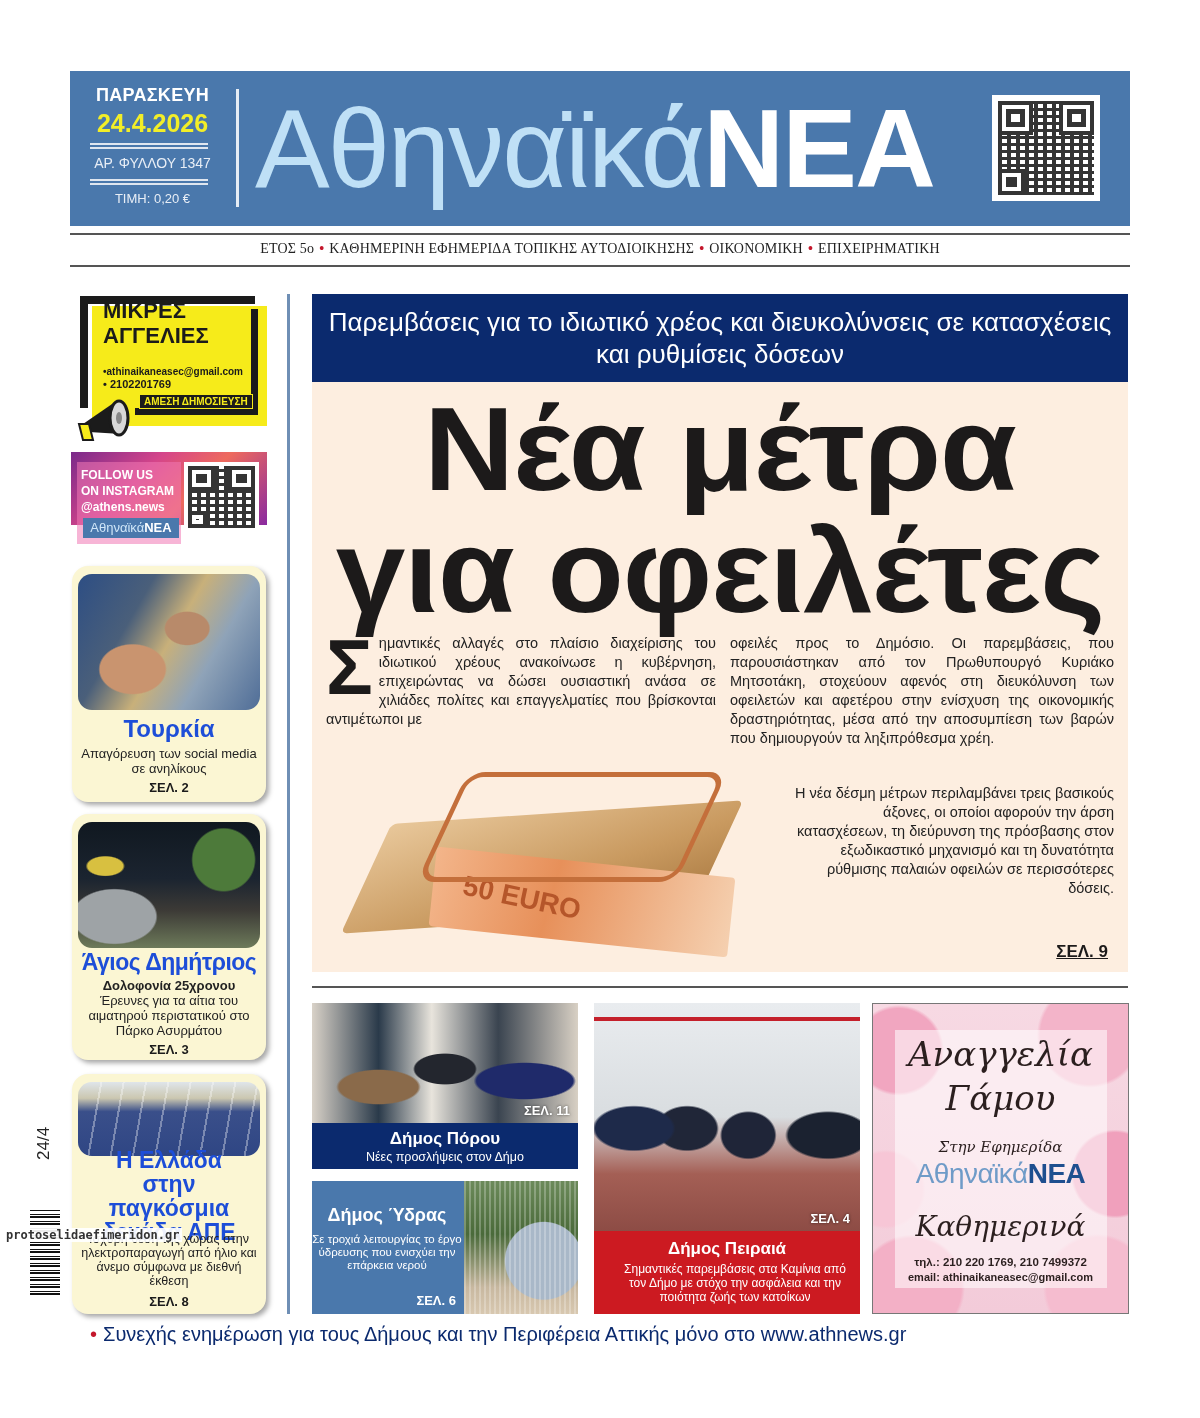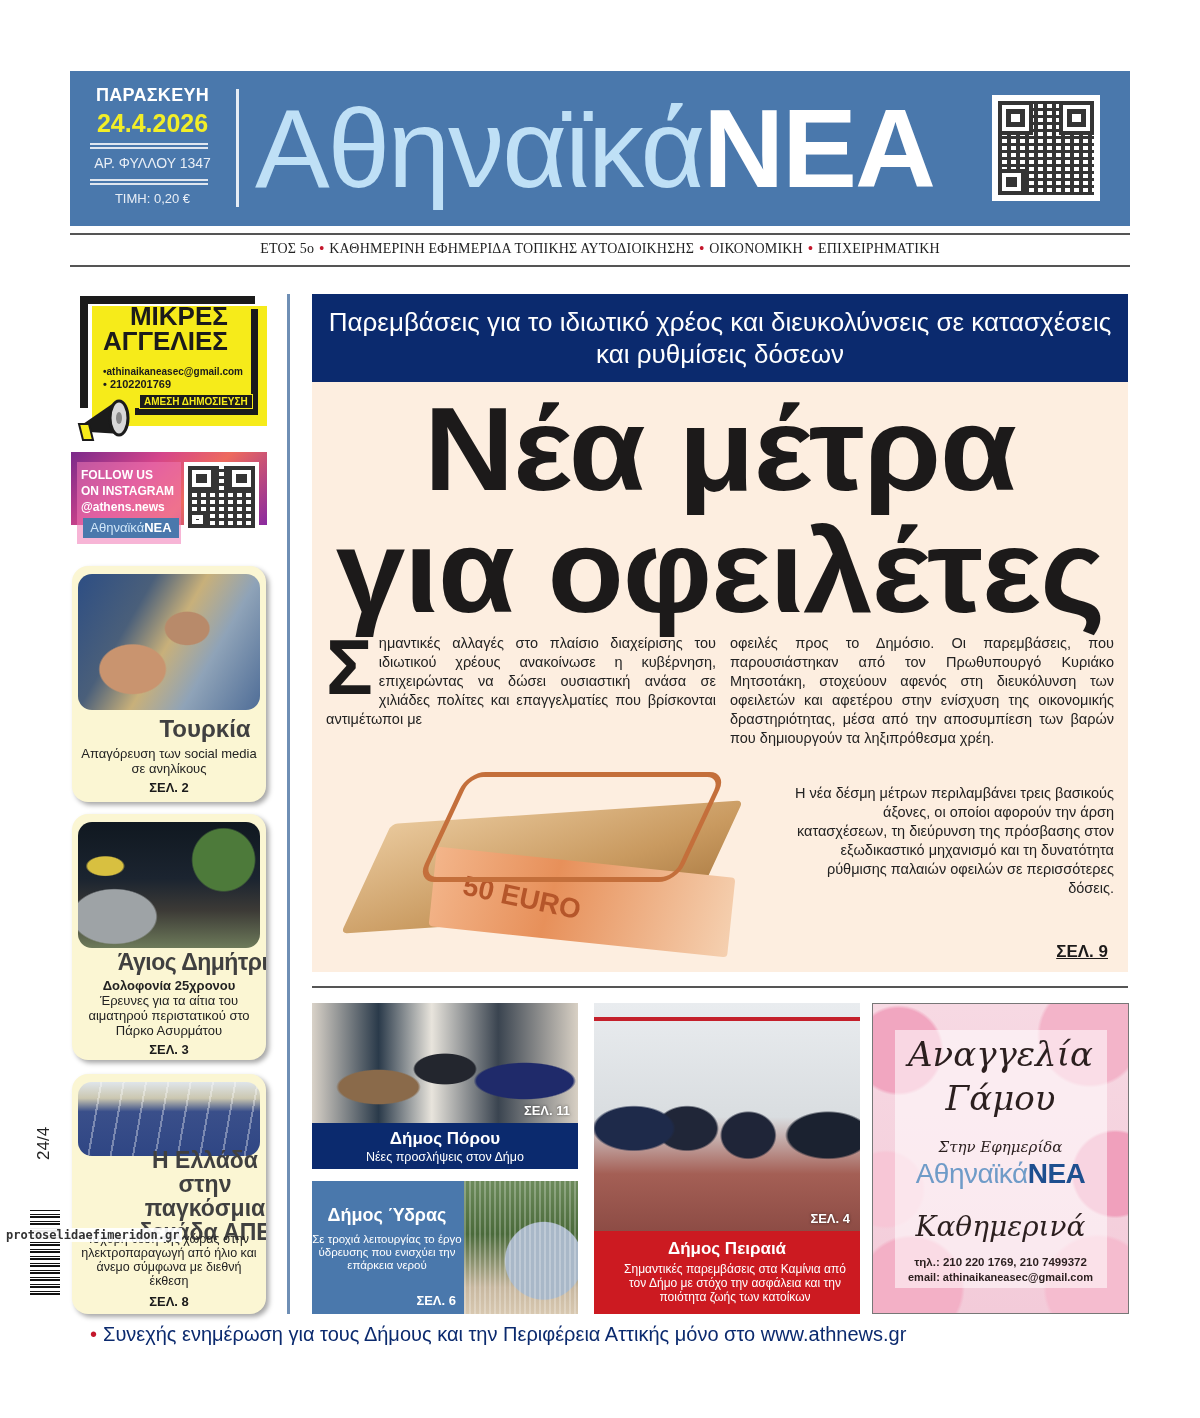--- a/index.html
+++ b/index.html
@@ -32,37 +32,37 @@
 
   
   .tagline { position: absolute; left: 70px; top: 233px; width: 1060px; height: 34px; border-top: 2px solid #555; border-bottom: 2px solid #555; text-align: center; font-family: "Liberation Serif", serif; font-size: 14px; line-height: 28px; color: #222; letter-spacing: 0.2px; }
   .tagline .dot { color: #c4172c; margin: 0 5px; font-weight: bold; }
 
   
   .classifieds { position: absolute; left: 75px; top: 294px; width: 195px; height: 150px; }
   .cls-frame { position: absolute; left: 5px; top: 2px; width: 175px; height: 112px; border: 8px solid #1b1b1b; border-right: none; border-bottom: none; }
   .cls-yellow { position: absolute; left: 17px; top: 12px; width: 175px; height: 120px; background: #f6eb1a; }
   .cls-frame2 { position: absolute; left: 60px; top: 15px; width: 123px; height: 106px; border: 7px solid #1b1b1b; border-left: none; border-top: none; }
-  .cls-title { position: absolute; left: 28px; top: 10px; font-weight: bold; font-size: 26px; line-height: 25px; color: #1b1b1b; text-align: right; }
+  .cls-title { position: absolute; left: 28px; top: 4px; font-weight: bold; font-size: 22px; line-height: 25px; color: #1b1b1b; }
   .cls-contact { position: absolute; left: 28px; top: 72px; font-weight: bold; font-size: 10px; line-height: 12px; color: #1b1b1b; }
   .cls-contact.phone { top: 84px; font-size: 11px; }
   .cls-badge { position: absolute; left: 64px; top: 100px; padding: 1px 4px; background: #1b1b1b; color: #f6eb1a; font-weight: bold; font-size: 10px; border: 1px solid #f6eb1a; }
   .megaphone { position: absolute; left: 0; top: 100px; width: 60px; height: 50px; }
 
   .insta { position: absolute; left: 71px; top: 452px; width: 196px; height: 73px; background: linear-gradient(135deg, #7a2a8a 0%, #d5458a 35%, #ee6a5e 60%, #8a2aa0 100%); }
   .insta-inner { position: absolute; left: 6px; top: 10px; width: 104px; height: 82px; background: rgba(240,120,180,0.55); }
   .insta-line { position: absolute; left: 10px; font-weight: bold; font-size: 12px; color: #fff; white-space: nowrap; }
   .insta-logo { position: absolute; left: 12px; top: 66px; width: 96px; height: 20px; background: #4a78ac; color: #cfe6f8; font-size: 13px; line-height: 20px; text-align: center; white-space: nowrap; }
   .insta-logo b { color: #fff; }
   .insta-qr { position: absolute; right: 8px; top: 10px; width: 75px; height: 70px; background: #fff; padding: 4px; }
   .insta-scan { position: absolute; right: 4px; top: 84px; font-size: 9px; font-weight: bold; color: #fff; }
 
   .side-card { position: absolute; left: 72px; width: 194px; background: #fbf6d3; border-radius: 16px; box-shadow: 3px 3px 5px rgba(0,0,0,0.35); overflow: hidden; }
   .side-photo { position: absolute; left: 6px; top: 8px; width: 182px; border-radius: 14px; overflow: hidden; }
-  .side-title { position: absolute; left: 0; width: 100%; text-align: center; font-weight: bold; color: #404040; line-height: 1.05; margin-left: 36px; }
+  .side-title { position: absolute; left: 0; width: 100%; text-align: center; font-weight: bold; color: #1d4ed8; line-height: 1.05; }
   .side-sub { position: absolute; left: 0; width: 100%; text-align: center; font-size: 13px; line-height: 15px; color: #222; padding: 0 6px; }
   .side-page { position: absolute; left: 0; width: 100%; text-align: center; font-size: 13px; font-weight: bold; color: #1b1b1b; }
 
   .photo-phones { background:
       radial-gradient(ellipse at 30% 70%, #c9946f 0 18%, transparent 19%),
       radial-gradient(ellipse at 60% 40%, #b88a6a 0 14%, transparent 15%),
       linear-gradient(120deg, #2d4e84 0%, #4a5f7a 30%, #c8b07a 50%, #8fa3b8 70%, #4f6d97 100%); }
   .photo-night { background:
       radial-gradient(circle at 80% 30%, #4d7a3a 0 18%, transparent 19%),
       radial-gradient(ellipse at 20% 75%, #9ea3a6 0 20%, transparent 21%),

